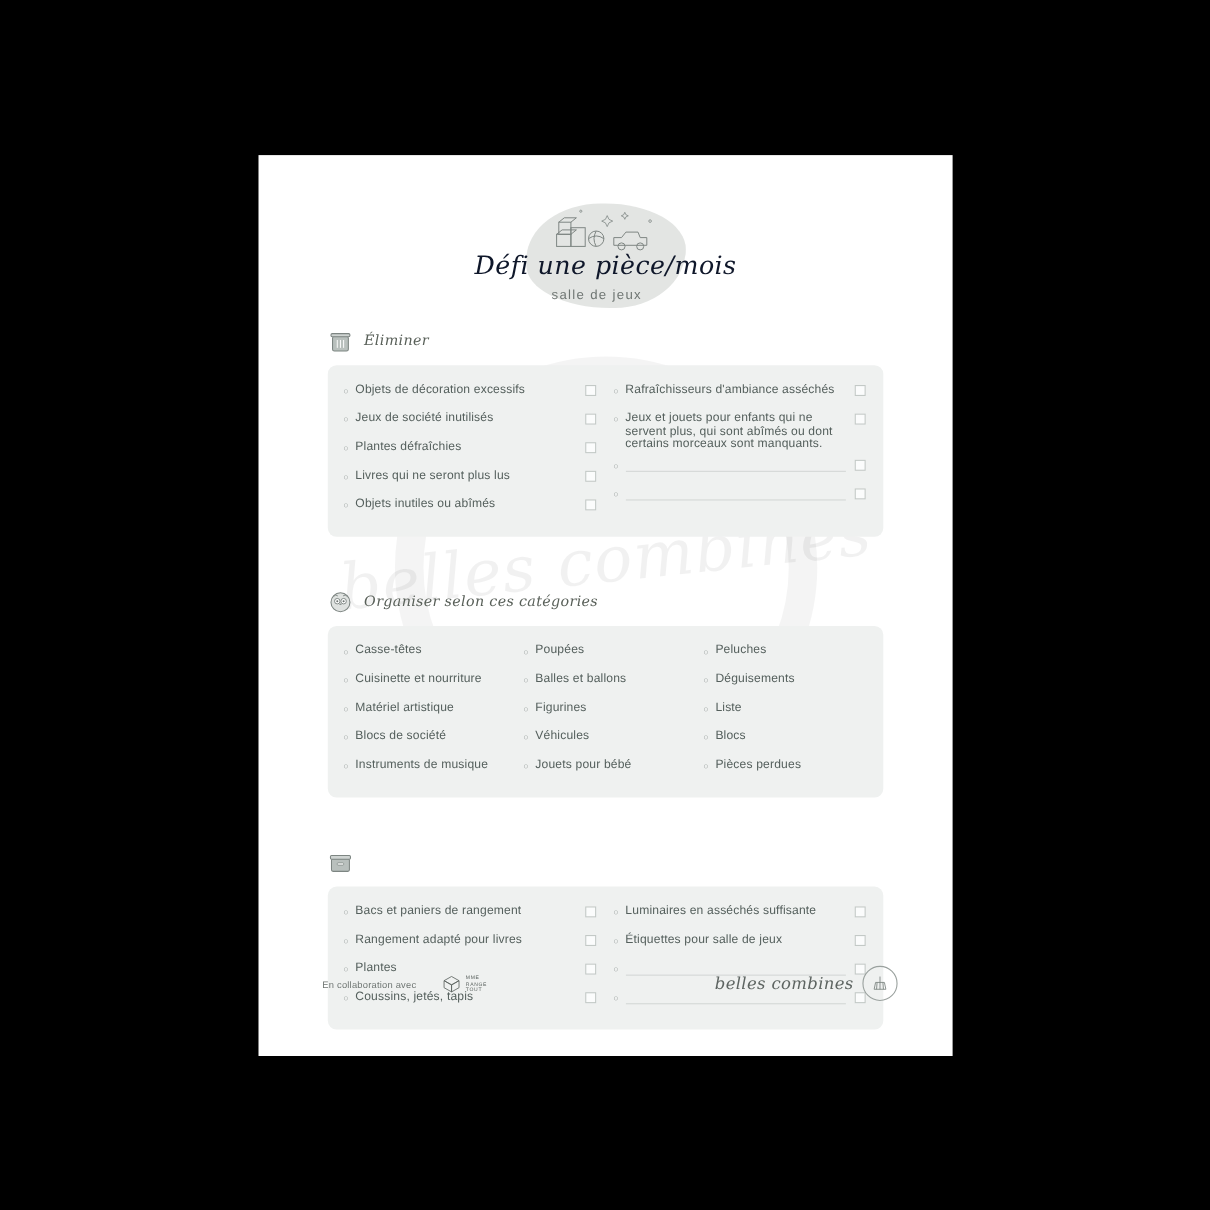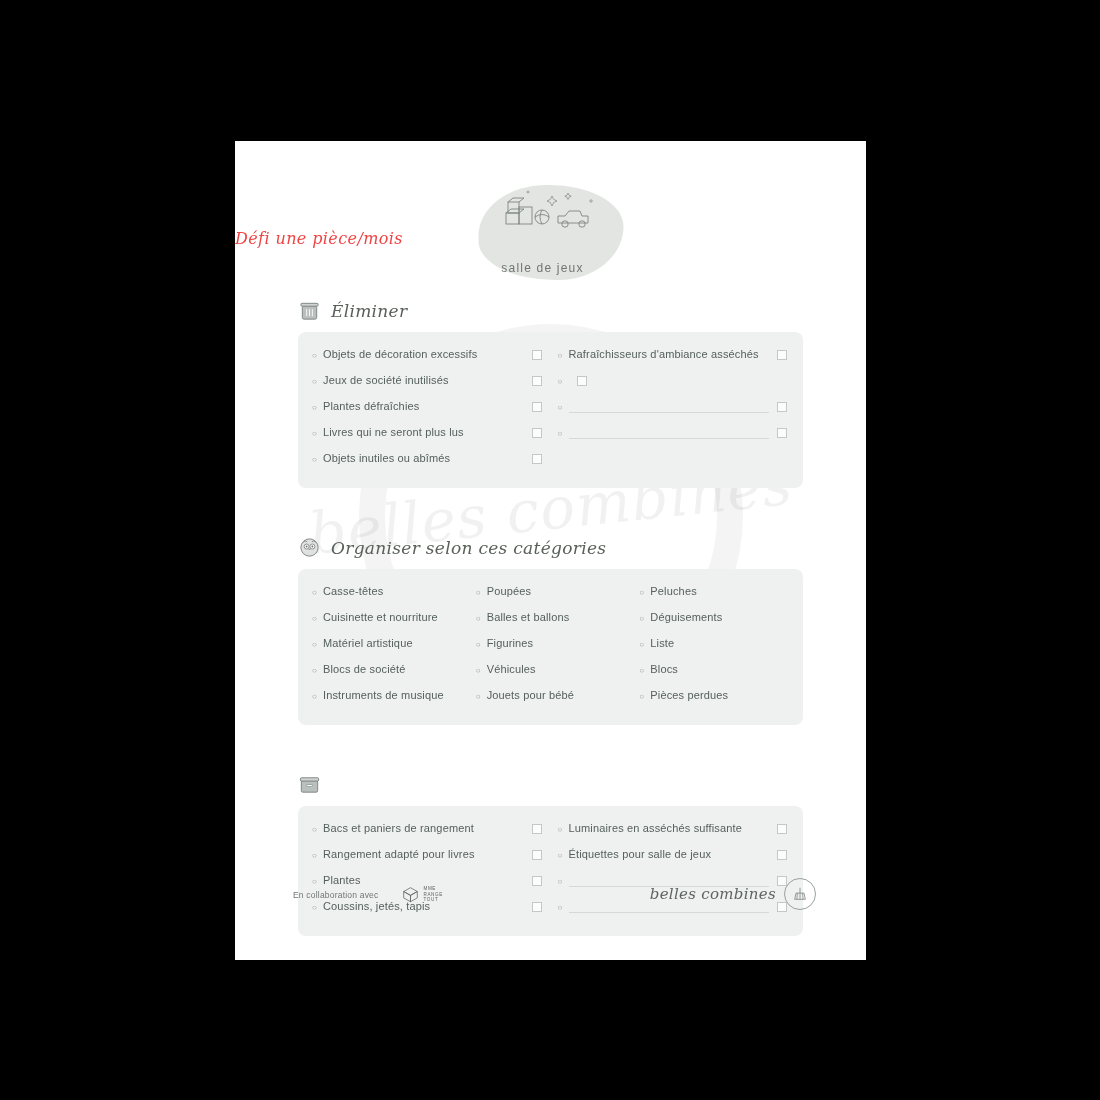--- a/index.html
+++ b/index.html
@@ -50,25 +50,25 @@
     top: 42px;
     transform: translateX(-50%);
     width: 110px;
     height: 52px;
   }
   .header-title {
     position: absolute;
     left: 0;
     right: 0;
     top: 88px;
-    text-align: left;
+    text-align: center;
     font-family: "DejaVu Serif", serif;
     font-style: italic;
-    font-size: 16px;
-    color: #ef4444;
+    font-size: 23px;
+    color: #0f172a;
     letter-spacing: 0.4px;
   }
   .header-sub {
     position: absolute;
     left: 0;
     right: 16px;
     top: 120px;
     text-align: center;
     font-family: "Liberation Sans", sans-serif;
     font-size: 12px;
@@ -119,21 +119,21 @@
     margin-bottom: 10px;
   }
   .section-icon {
     width: 23px;
     height: 23px;
     flex: 0 0 auto;
   }
   .section-title {
     font-family: "DejaVu Serif", serif;
     font-style: italic;
-    font-size: 17px;
+    font-size: 13px;
     color: #596059;
     letter-spacing: 0.3px;
     text-align: center;
   }
   .panel {
     background: #eff1f0;
     border-radius: 8px;
     padding: 13px 16px 13px 14px;
     display: flex;
     gap: 0;
@@ -319,20 +319,21 @@
           </div>
         </div>
         <div class="col col2">
           <div class="row">
             <span class="bullet">○</span>
             <span class="item-text">Rafraîchisseurs d'ambiance asséchés</span>
             <span class="checkbox"></span>
           </div>
           <div class="row">
             <span class="bullet">○</span>
+            <span class="item-text">Jeux et jouets pour enfants qui ne servent plus, qui sont abîmés ou dont certains morceaux sont manquants.</span>
             <span class="checkbox"></span>
           </div>
           <div class="row">
             <span class="bullet">○</span>
             <span class="item-line"></span>
             <span class="checkbox"></span>
           </div>
           <div class="row">
             <span class="bullet">○</span>
             <span class="item-line"></span>

